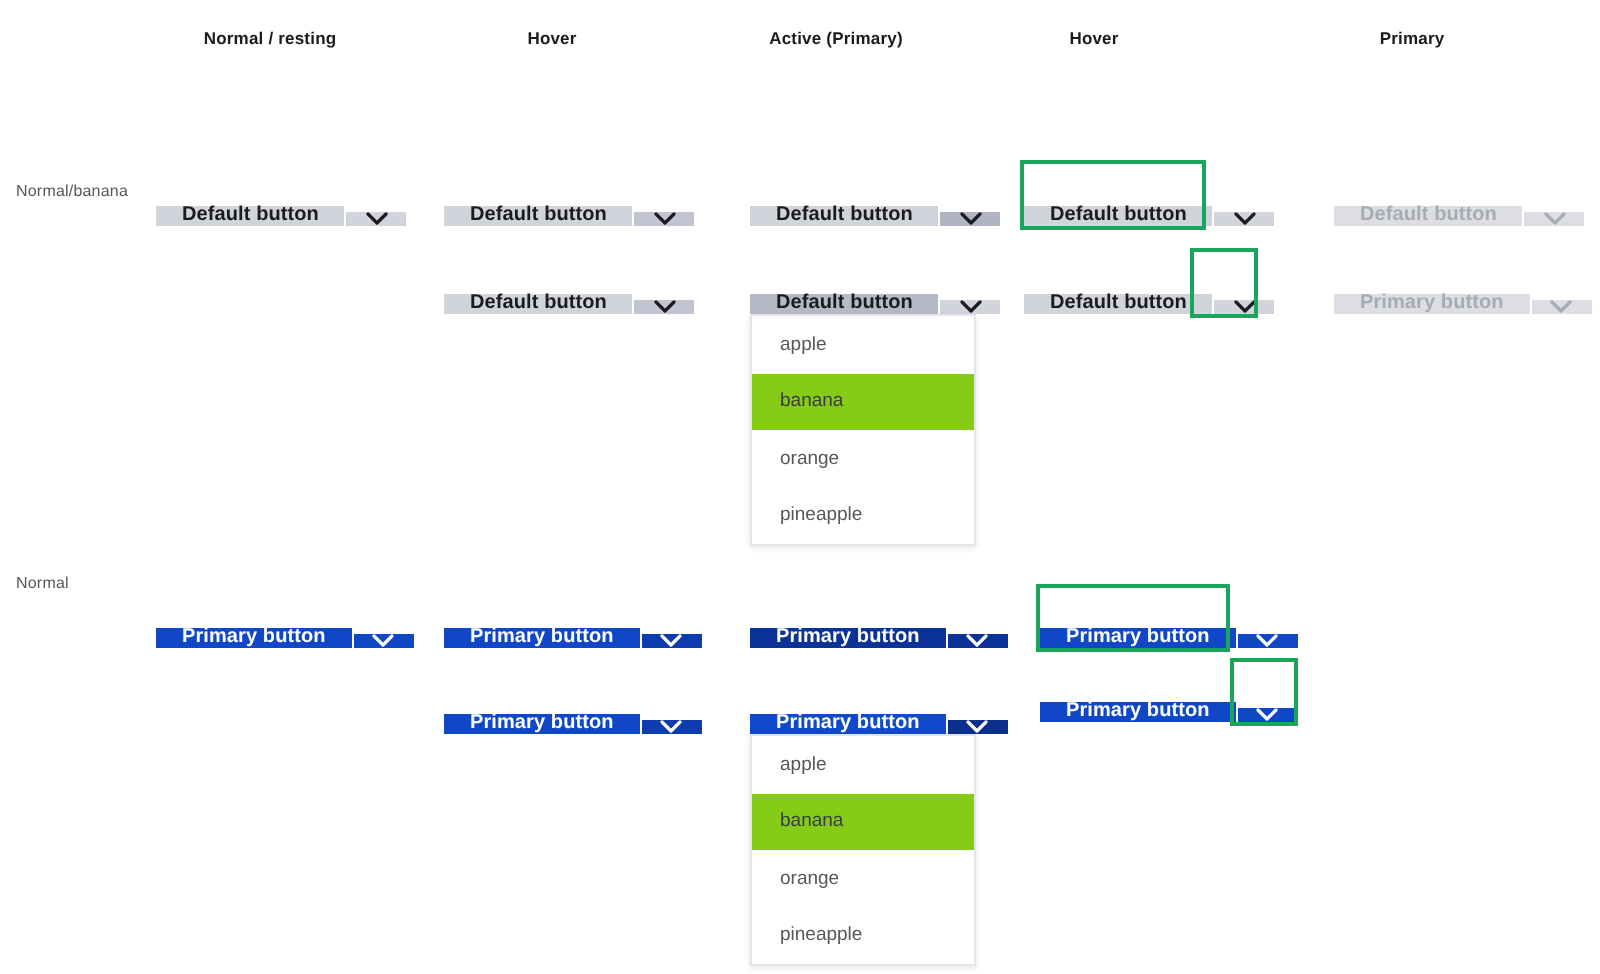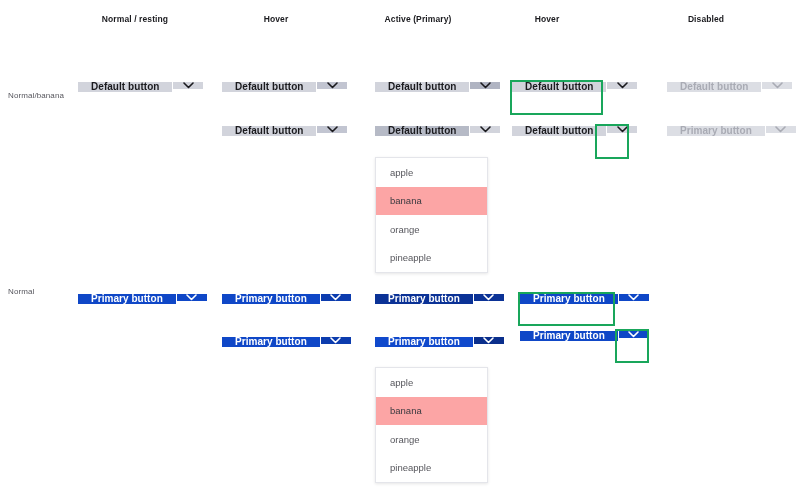--- a/index.html
+++ b/index.html
@@ -39,21 +39,21 @@
     font-size: 8px;
     color: #57575e;
     white-space: nowrap;
     letter-spacing: 0.1px;
   }
 
   
   .splitbtn {
     position: absolute;
     display: flex;
-    align-items: flex-start;
+    align-items: flex-end;
     height: 31px;
   }
   .splitbtn.primary { height: 30px; }
 
   .btn-body {
     display: flex;
     align-items: center;
     justify-content: center;
     padding: 0 13px;
     font-size: 10px;
@@ -124,32 +124,32 @@
   }
   .menu-item {
     font-size: 9.5px;
     color: #56565c;
     padding: 10px 14px;
     height: 28.5px;
     display: flex;
     align-items: center;
     white-space: nowrap;
   }
-  .menu-item.selected { background: #fca5a5; color: #3a3a40; }
+  .menu-item.selected { background: #84cc16; color: #3a3a40; }
 </style>
 </head>
 <body>
 
 <div id="sheet">
 
   <div class="col-header" style="left:135px">Normal / resting</div>
   <div class="col-header" style="left:276px">Hover</div>
   <div class="col-header" style="left:418px">Active (Primary)</div>
   <div class="col-header" style="left:547px">Hover</div>
-  <div class="col-header" style="left:706px">Disabled</div>
+  <div class="col-header" style="left:706px">Primary</div>
 
   <div class="row-label" style="top:91px">Normal/banana</div>
   <div class="row-label" style="top:287px">Normal</div>
 
   <div class="splitbtn v-default s-normal" style="left:78px; top:82px;">
     <div class="btn-body">Default button</div>
     <div class="gap-line"></div>
     <div class="btn-chevron">
       <svg width="11" height="7" viewBox="0 0 11 7" fill="none">
           <path d="M1 1L5.5 5.5L10 1" stroke-width="1.6" stroke-linecap="round" stroke-linejoin="round"></path>

